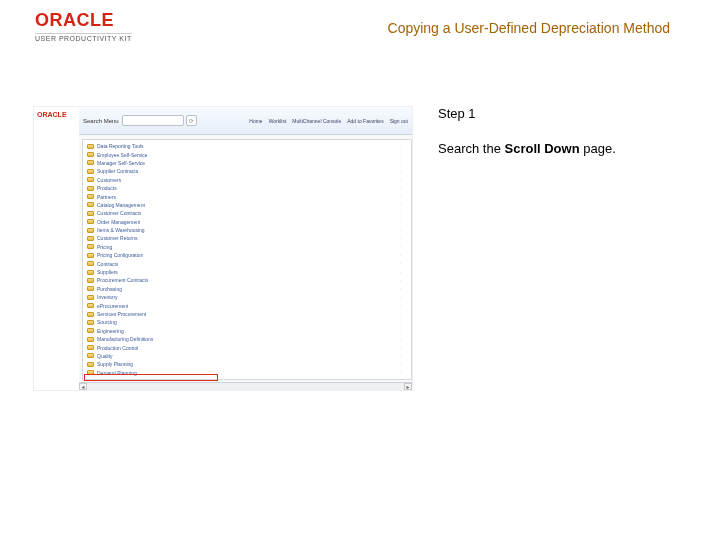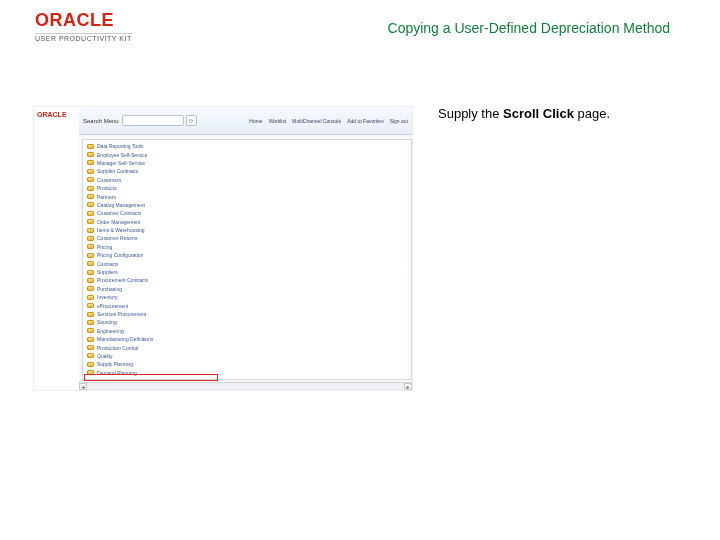--- a/index.html
+++ b/index.html
@@ -3,21 +3,21 @@
 <meta charset="utf-8">
 <style>
   * { box-sizing: border-box; margin: 0; padding: 0; }
   body { width: 720px; height: 540px; background: #fff; font-family: Arial, sans-serif; position: relative; }
 
   
   .logo-block { position: absolute; top: 10px; left: 35px; }
   .oracle-logo { color: #d62212; font-weight: bold; font-size: 18px; letter-spacing: 0.5px; }
   .upk-sub { font-size: 7px; color: #555; letter-spacing: 0.5px; border-top: 1px solid #ccc; margin-top: 2px; padding-top: 1px; }
 
-  .page-title { position: absolute; top: 20px; right: 50px; font-size: 14px; color: #15803d; }
+  .page-title { position: absolute; top: 20px; right: 50px; font-size: 14px; color: #a16207; }
 
   
   .shot {
     position: absolute; top: 106px; left: 33px;
     width: 380px; height: 285px;
     border: 1px solid #eee;
     background: #f7f8fa;
     overflow: hidden;
     font-size: 5px;
   }
@@ -223,16 +223,17 @@
     </div>
   <div class="highlight"></div>
   <div class="hscroll">
     <div class="sb-btn">◄</div>
     <div style="flex:1"></div>
     <div class="sb-btn">►</div>
   </div>
 </div>
 
 <div class="instr">
+  <p class="step">Step 1</p>
   <p>
-    <span>Supply the </span><b>Scroll Click</b><span> page.</span>
+    <span>Search the </span><b>Scroll Down</b><span> page.</span>
   </p>
 </div>
 
 </body></html>

